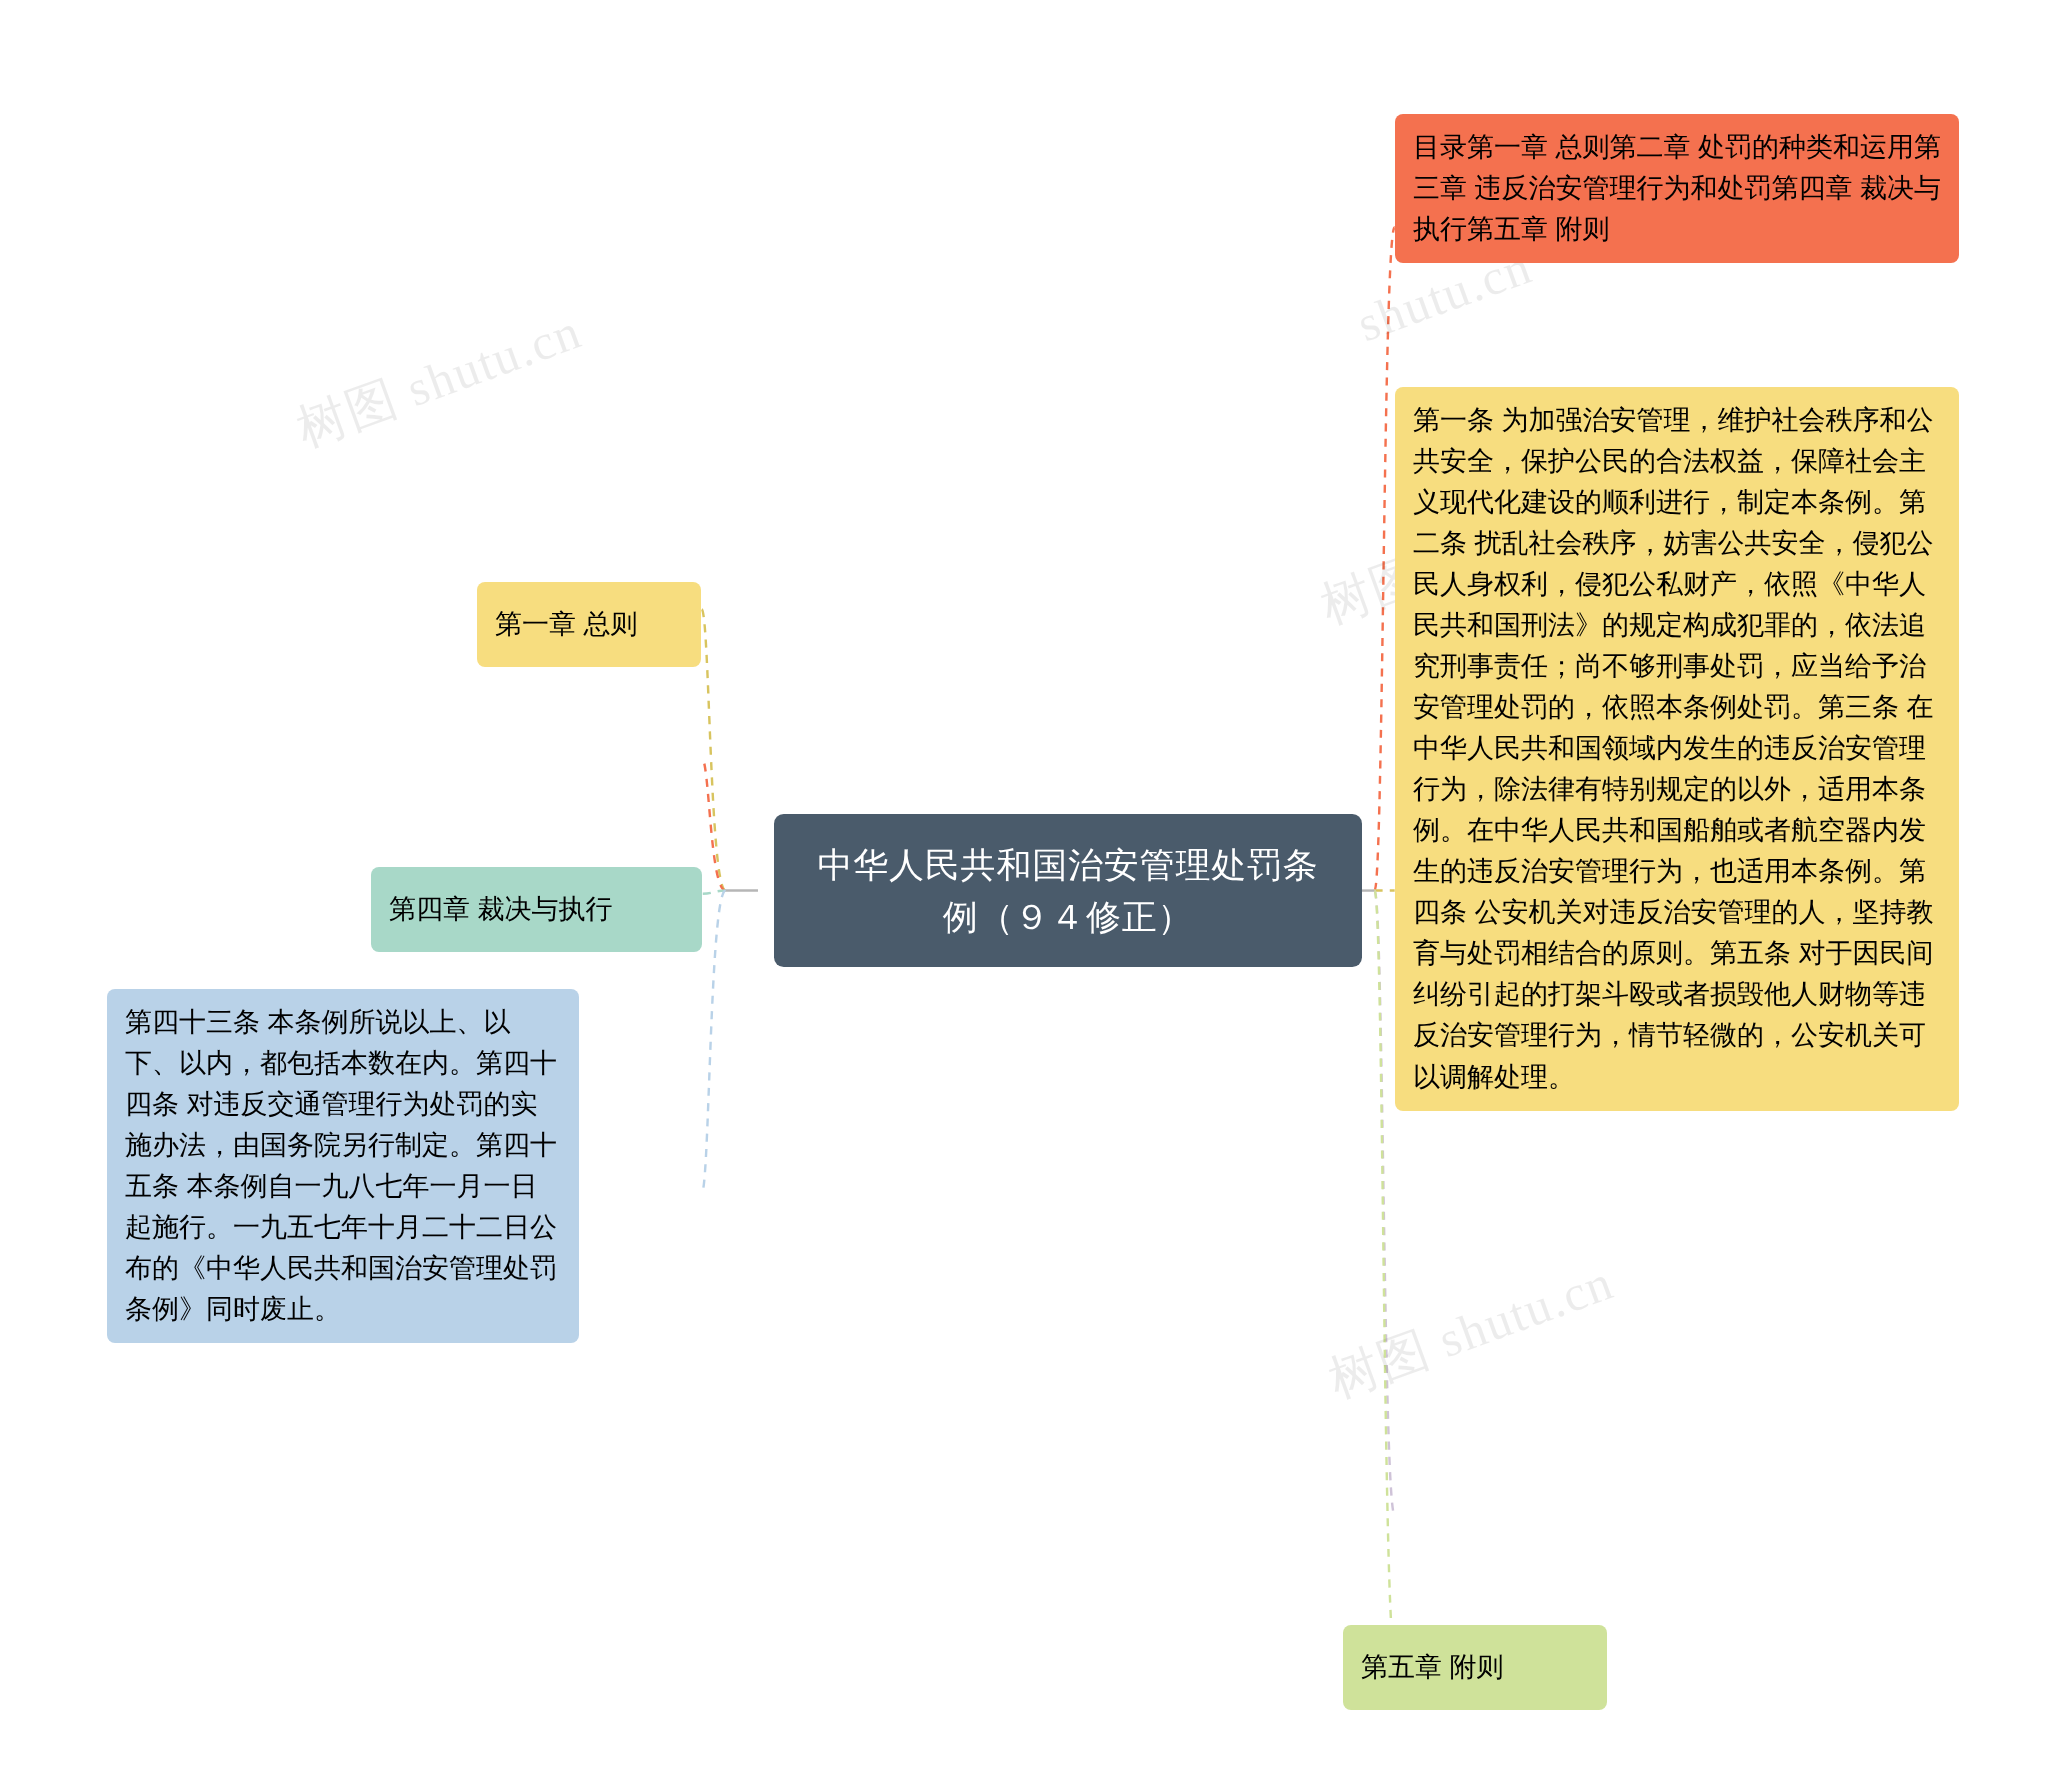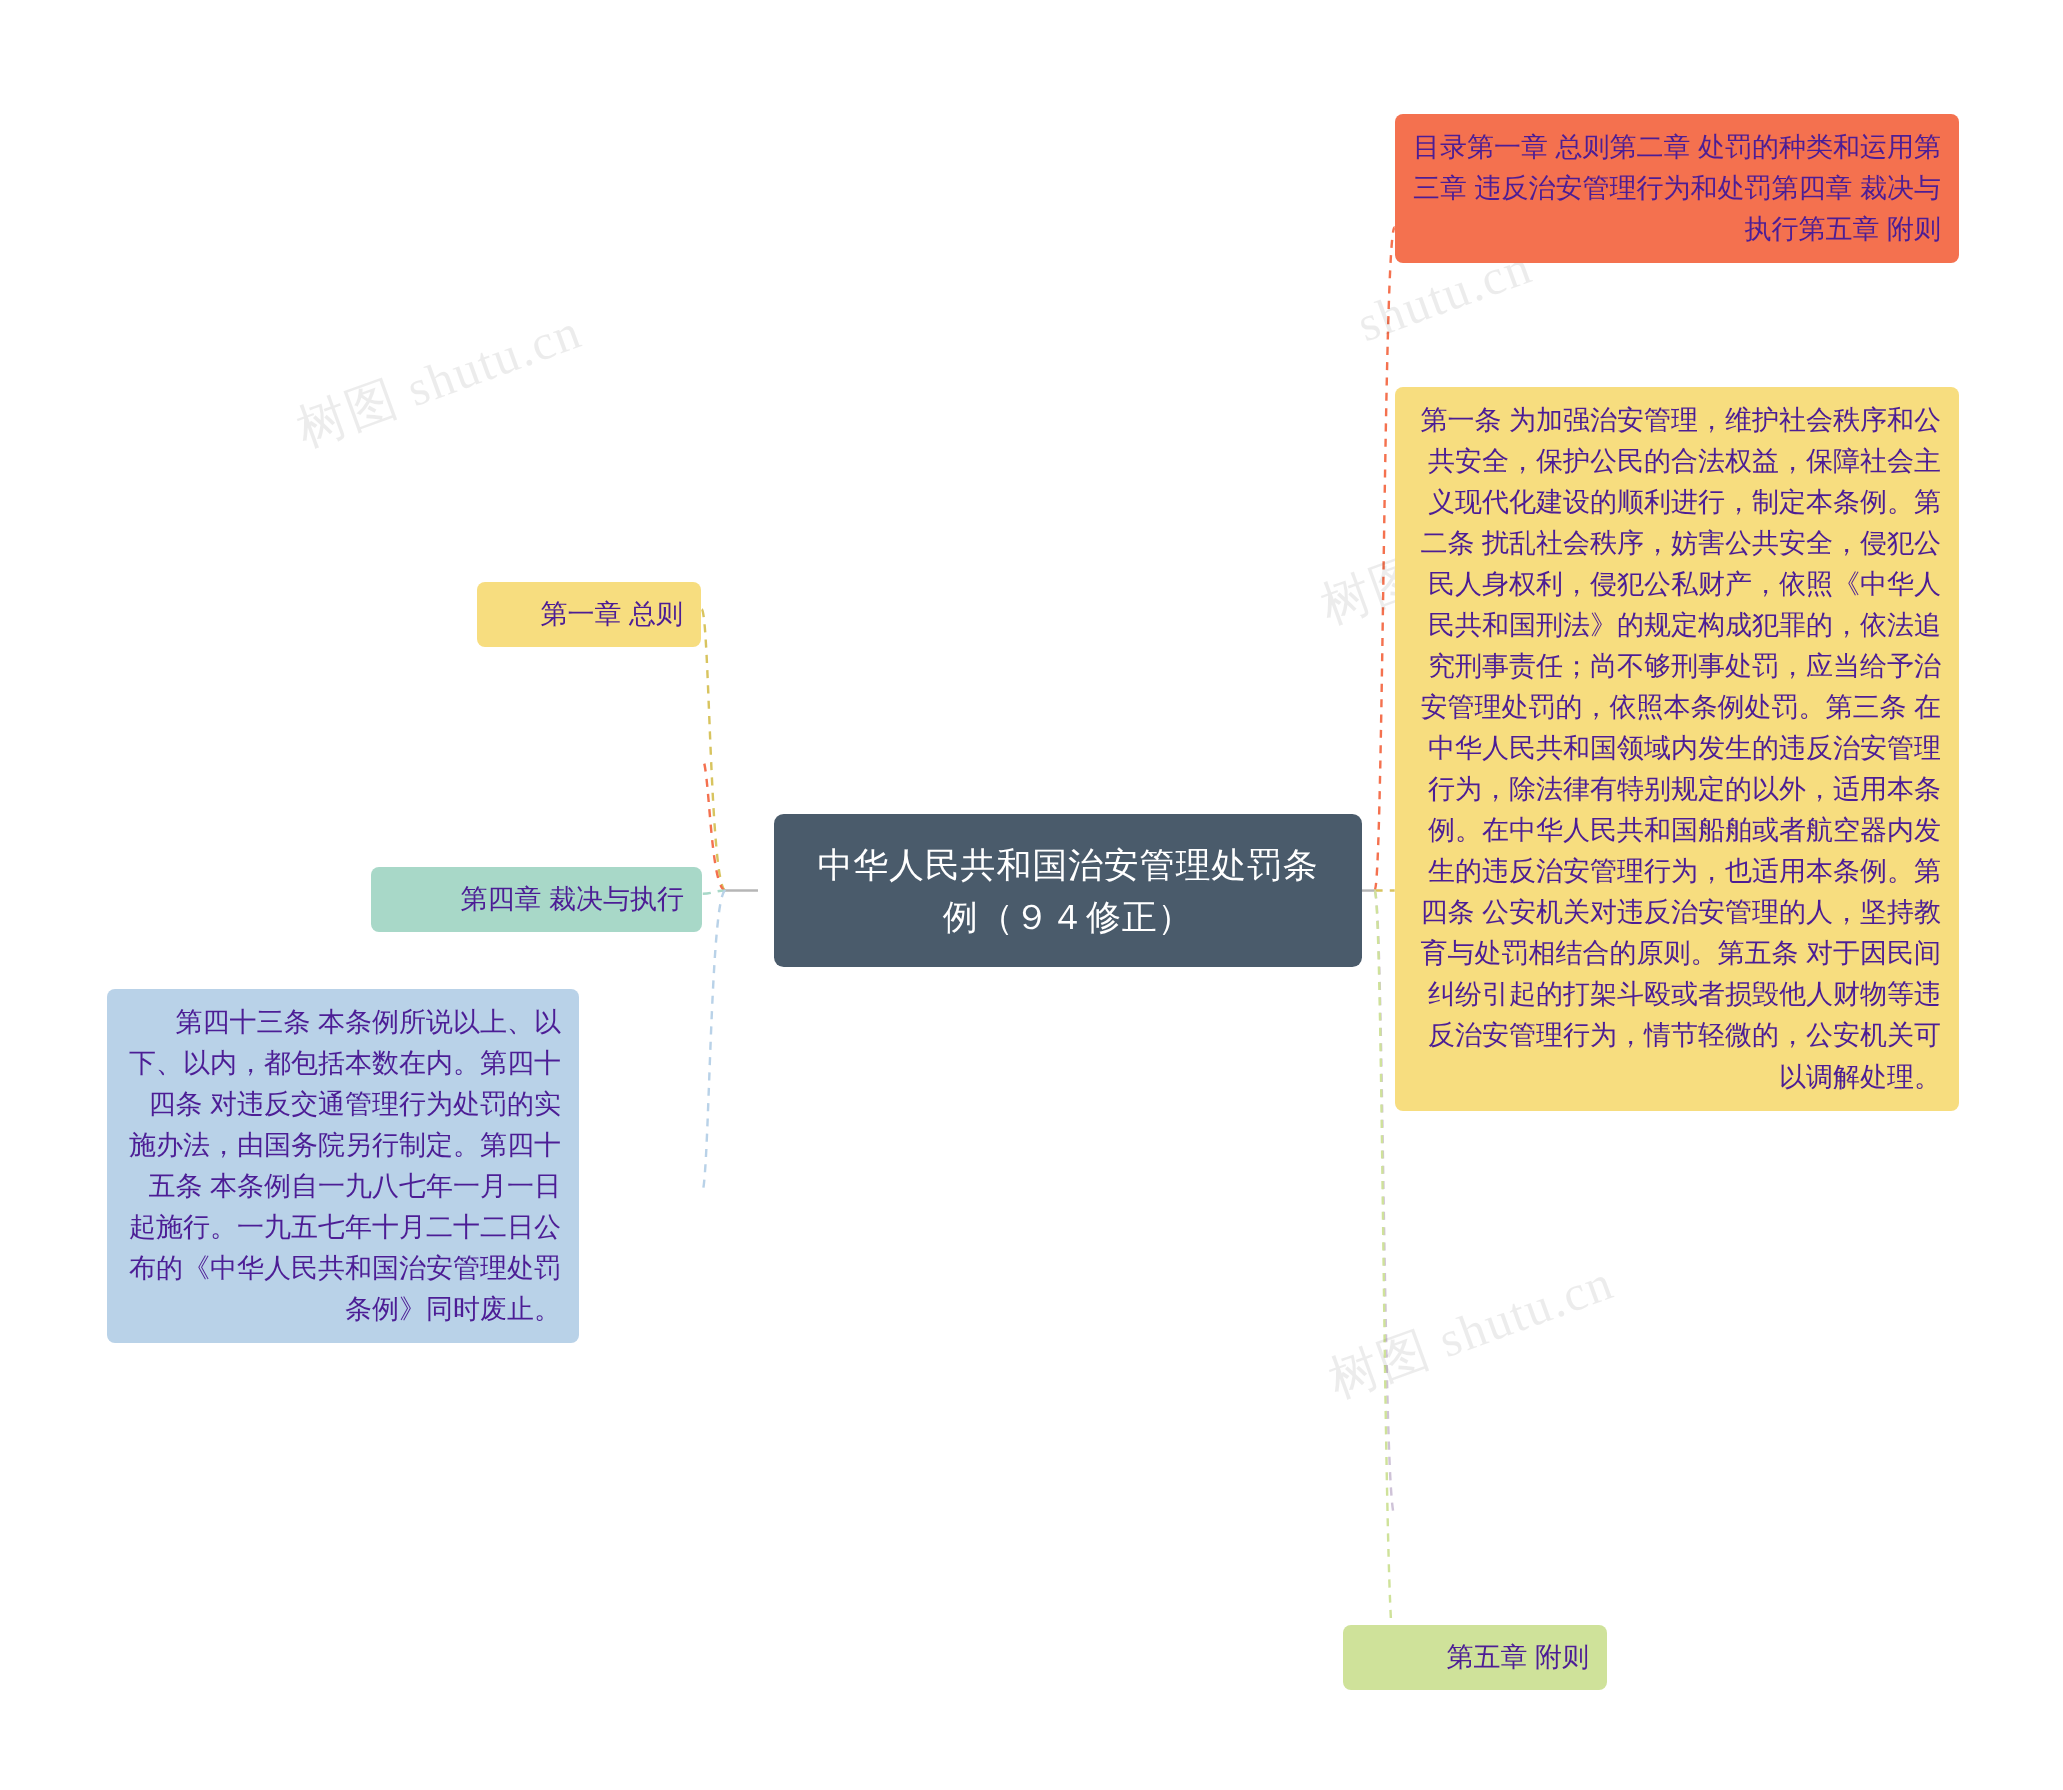--- a/index.html
+++ b/index.html
@@ -30,37 +30,36 @@
     user-select: none;
     pointer-events: none;
     letter-spacing: 1.6px;
   }
   .node {
     position: absolute;
     box-sizing: border-box;
     border-radius: 8px;
     font-size: 27px;
     line-height: 1.52;
-    color: #4c1d95;
+    color: #000000;
     padding: 13px 18px;
     white-space: pre-wrap;
     word-break: break-all;
-    text-align: right;
   }
   .node.center {
     background: #4a5b6b;
     color: #ffffff;
     font-size: 35px;
     line-height: 1.48;
     border-radius: 9.7px;
     padding: 22.6px 29px;
     text-align: center;
     letter-spacing: 0.8px;
   }
-  .node.sm { padding: 12px 18px; white-space: nowrap; }
+  .node.sm { padding: 22px 18px; white-space: nowrap; }
   svg.links {
     position: absolute;
     left: 0; top: 0;
     width: 2064px;
     height: 1790px;
     pointer-events: none;
   }
 </style>
 </head>
 <body>

